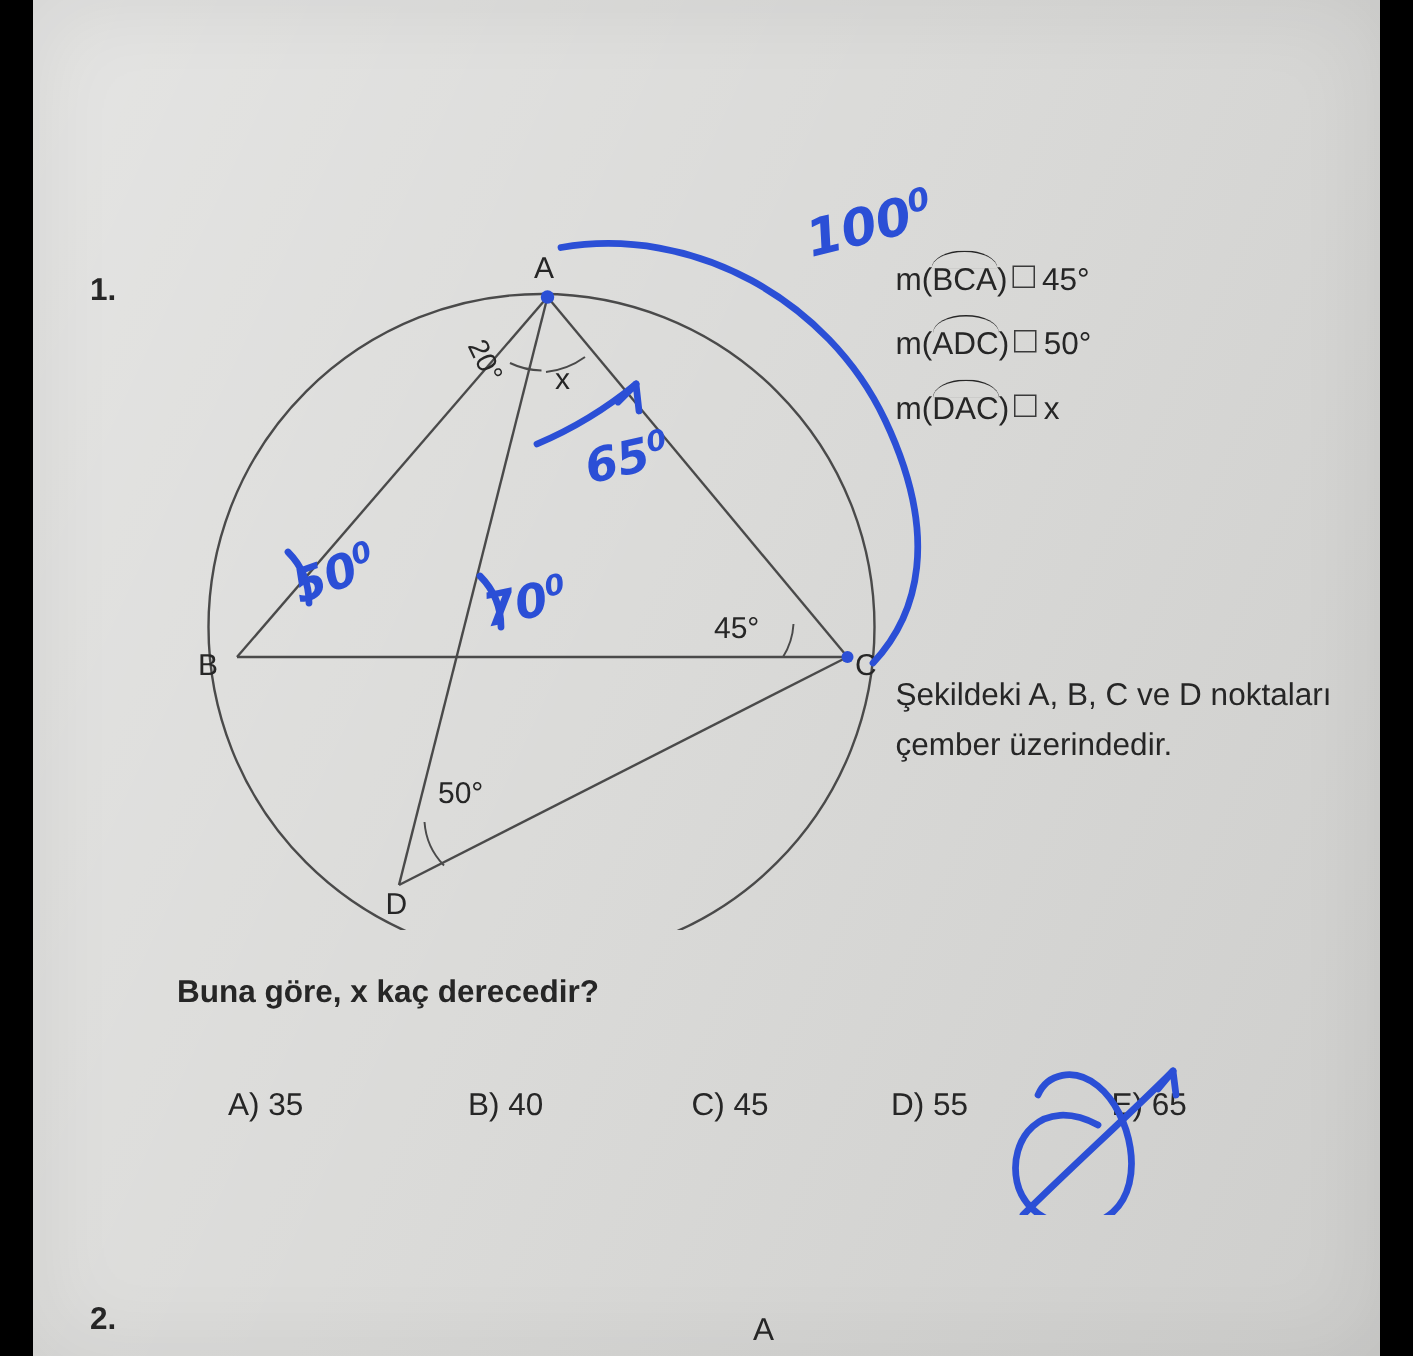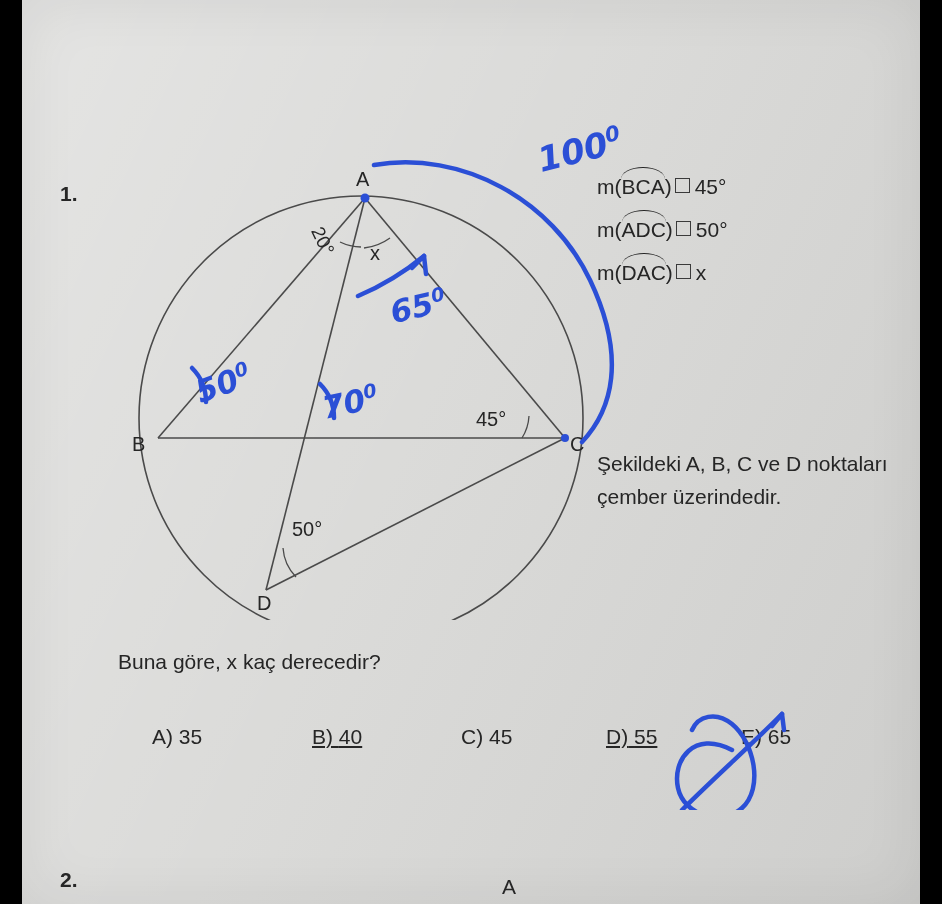--- a/index.html
+++ b/index.html
@@ -96,39 +96,39 @@
     width: 320px;
     font-size: 21px;
     line-height: 1.55;
     margin-top: 24px;
   }
   
   #prompt {
     left: 96px;
     top: 650px;
     font-size: 21px;
-    font-weight: normal;
+    font-weight: bold;
   }
   
   #options {
     left: 96px;
     top: 725px;
     width: 680px;
     font-size: 21px;
   }
   .opt {
     position: absolute;
     top: 0;
     white-space: nowrap;
     margin-left: 16px;
   }
   #opt0 { left: 18px; }
-  #opt1 { left: 178px; text-decoration: underline; }
+  #opt1 { left: 178px; }
   #opt2 { left: 327px; }
-  #opt3 { left: 472px; text-decoration: underline; }
+  #opt3 { left: 460px; }
   #opt4 { left: 607px; }
 
   
   #figure {
     position: absolute;
     left: 96px;
     top: 150px;
     width: 500px;
     height: 470px;
   }

